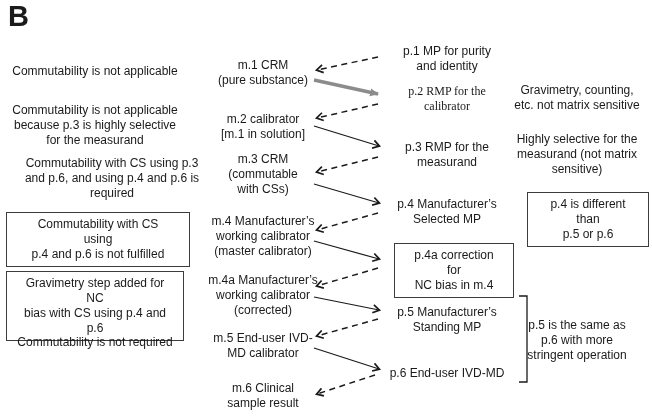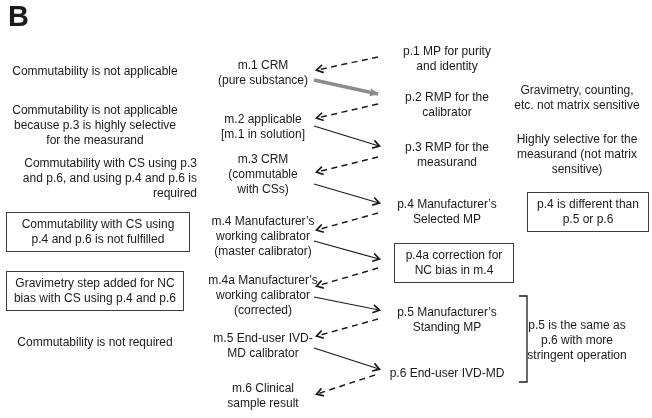--- a/index.html
+++ b/index.html
@@ -5,21 +5,21 @@
   html,body{margin:0;padding:0;background:#fff;}
   .canvas{
     position:relative;width:652px;height:418px;background:#ffffff;
     font-family:"Liberation Sans","DejaVu Sans",sans-serif;color:#1a1a1a;overflow:hidden;
   }
   .txt{
     position:absolute;text-align:center;white-space:pre-line;
     font-size:12px;line-height:1.24;
   }
   .boxed{
-    border:1px solid #3c3c3c;padding:4px 6px;box-sizing:border-box;background:#ffffff;
+    border:1px solid #3c3c3c;padding:4px 15px;box-sizing:border-box;background:#ffffff;
   }
   .title-row{position:absolute;top:3px;left:8px;display:flex;align-items:flex-end;gap:6px;}
   .panel-letter{font-size:29px;font-weight:bold;line-height:0.9;}
   .title-text{font-size:12.5px;padding-bottom:3px;}
   svg.arrows{position:absolute;left:0;top:0;width:652px;height:418px;pointer-events:none;}
   .dash{stroke:#1a1a1a;stroke-width:1.5;stroke-dasharray:6 4.5;fill:none;}
   .solid{stroke:#1a1a1a;stroke-width:1.2;fill:none;}
   .thick{stroke:#8c8c8c;stroke-width:3.5;fill:none;}
   .bracket{stroke:#1a1a1a;stroke-width:1.3;fill:none;}
 </style>
@@ -54,50 +54,50 @@
     <line class="dash" x1="378" y1="319" x2="317" y2="336" marker-end="url(#ahB)"></line>
     <line class="solid" x1="314" y1="348" x2="379" y2="369" marker-end="url(#ahB)"></line>
     <line class="dash" x1="375" y1="375" x2="317" y2="394" marker-end="url(#ahB)"></line>
     <path class="bracket" d="M519,296 L527,296 L527,382 L519,382"></path>
   </svg>
 
   <div class="txt" style="left:2px;top:64px;width:186px;">Commutability is not applicable</div>
   <div class="txt" style="left:2px;top:103px;width:186px;">Commutability is not applicable
 because p.3 is highly selective
 for the measurand</div>
-  <div class="txt" style="left:11px;top:156px;width:186px;text-align:right;">Commutability with CS using p.3
+  <div class="txt" style="left:19px;top:156px;width:186px;">Commutability with CS using p.3
 and p.6, and using p.4 and p.6 is
 required</div>
   <div class="txt boxed" style="left:6px;top:212px;width:184px;">Commutability with CS using
 p.4 and p.6 is not fulfilled</div>
   <div class="txt boxed" style="left:6px;top:271px;width:178px;">Gravimetry step added for NC
 bias with CS using p.4 and p.6</div>
   <div class="txt" style="left:2px;top:335px;width:186px;">Commutability is not required</div>
 
   <div class="txt" style="left:198px;top:58px;width:130px;">m.1 CRM
 (pure substance)</div>
-  <div class="txt" style="left:198px;top:112px;width:130px;">m.2 applicable
+  <div class="txt" style="left:198px;top:112px;width:130px;">m.2 calibrator
 [m.1 in solution]</div>
   <div class="txt" style="left:198px;top:152px;width:130px;">m.3 CRM
 (commutable
 with CSs)</div>
   <div class="txt" style="left:198px;top:214px;width:130px;">m.4 Manufacturer’s
 working calibrator
 (master calibrator)</div>
   <div class="txt" style="left:198px;top:273px;width:130px;">m.4a Manufacturer’s
 working calibrator
 (corrected)</div>
   <div class="txt" style="left:198px;top:331px;width:130px;">m.5 End-user IVD-
 MD calibrator</div>
   <div class="txt" style="left:198px;top:381px;width:130px;">m.6 Clinical
 sample result</div>
 
   <div class="txt" style="left:385px;top:44px;width:124px;">p.1 MP for purity
 and identity</div>
-  <div class="txt" style="left:385px;top:90px;width:124px;">p.2 RMP for the
+  <div class="txt" style="left:385px;top:84px;width:124px;font-family:Liberation Serif, serif;">p.2 RMP for the
 calibrator</div>
   <div class="txt" style="left:385px;top:140px;width:124px;text-align:center;">p.3 RMP for the
 measurand</div>
   <div class="txt" style="left:385px;top:197px;width:124px;">p.4 Manufacturer’s
 Selected MP</div>
   <div class="txt boxed" style="left:394px;top:243px;width:120px;">p.4a correction for
 NC bias in m.4</div>
   <div class="txt" style="left:385px;top:305px;width:124px;">p.5 Manufacturer’s
 Standing MP</div>
   <div class="txt" style="left:385px;top:366px;width:124px;">p.6 End-user IVD-MD</div>

